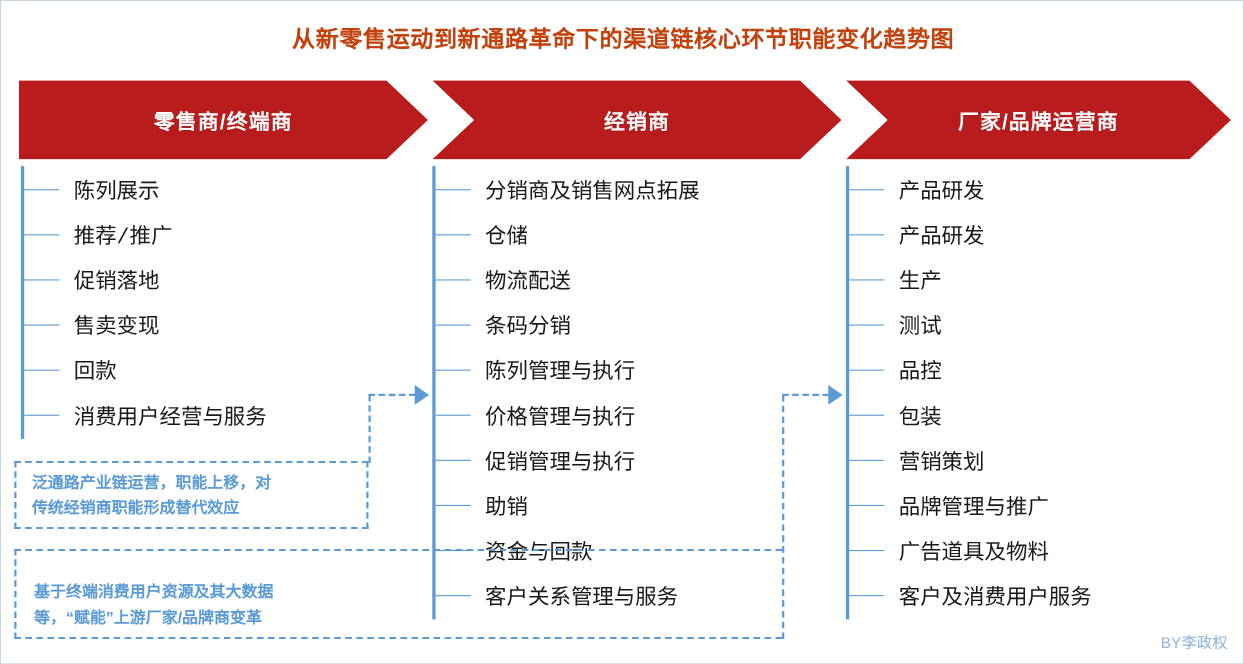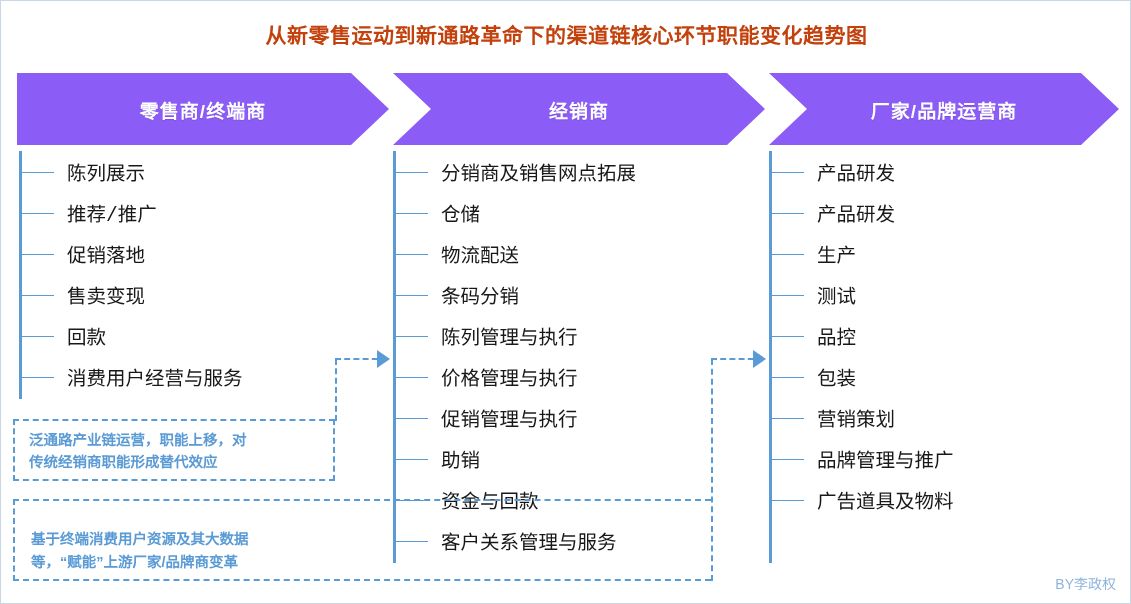--- a/index.html
+++ b/index.html
@@ -32,21 +32,21 @@
     color: #c2410c;
     letter-spacing: 0.5px;
     white-space: nowrap;
   }
 
   
   .chevron {
     position: absolute;
     top: 72px;
     height: 72px;
-    background: #8b5cf6;
+    background: #b91c1c;
     color: #ffffff;
     font-size: 19px;
     font-weight: bold;
     display: flex;
     align-items: center;
     justify-content: center;
     letter-spacing: 1px;
     text-shadow: 0 1px 1px rgba(0,0,0,0.10);
   }
   .chev-1 {
@@ -323,20 +323,24 @@
         <span class="txt">营销策划</span>
       </div>
       <div class="item">
         <span class="tick"></span>
         <span class="txt">品牌管理与推广</span>
       </div>
       <div class="item">
         <span class="tick"></span>
         <span class="txt">广告道具及物料</span>
       </div>
+      <div class="item">
+        <span class="tick"></span>
+        <span class="txt">客户及消费用户服务</span>
+      </div>
     </div>
   </div>
 
   <div class="conn connA-v"></div>
   <div class="conn connA-h"></div>
   <div class="arrowhead arrowA"></div>
 
   <div class="conn connB-v"></div>
   <div class="conn connB-h"></div>
   <div class="arrowhead arrowB"></div>

